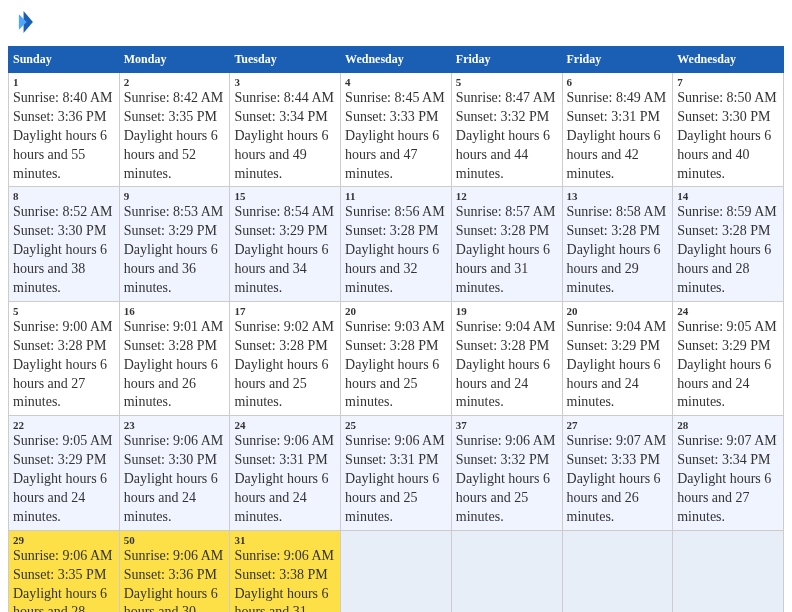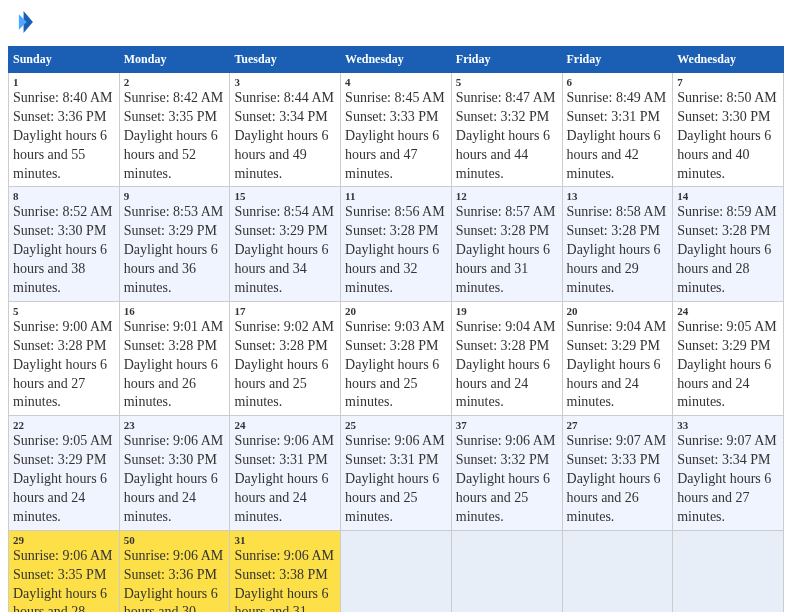--- a/index.html
+++ b/index.html
@@ -350,21 +350,21 @@
       </td>
           <td>
         <span class="day-num">27</span>
         <div class="day-info">
           Sunrise: 9:07 AM<br>
           Sunset: 3:33 PM<br>
           Daylight hours 6 hours and 26 minutes.
         </div>
       </td>
           <td>
-        <span class="day-num">33</span>
+        <span class="day-num">28</span>
         <div class="day-info">
           Sunrise: 9:07 AM<br>
           Sunset: 3:34 PM<br>
           Daylight hours 6 hours and 27 minutes.
         </div>
       </td>
         </tr>
         <tr>
           <td>
         <span class="day-num">29</span>

